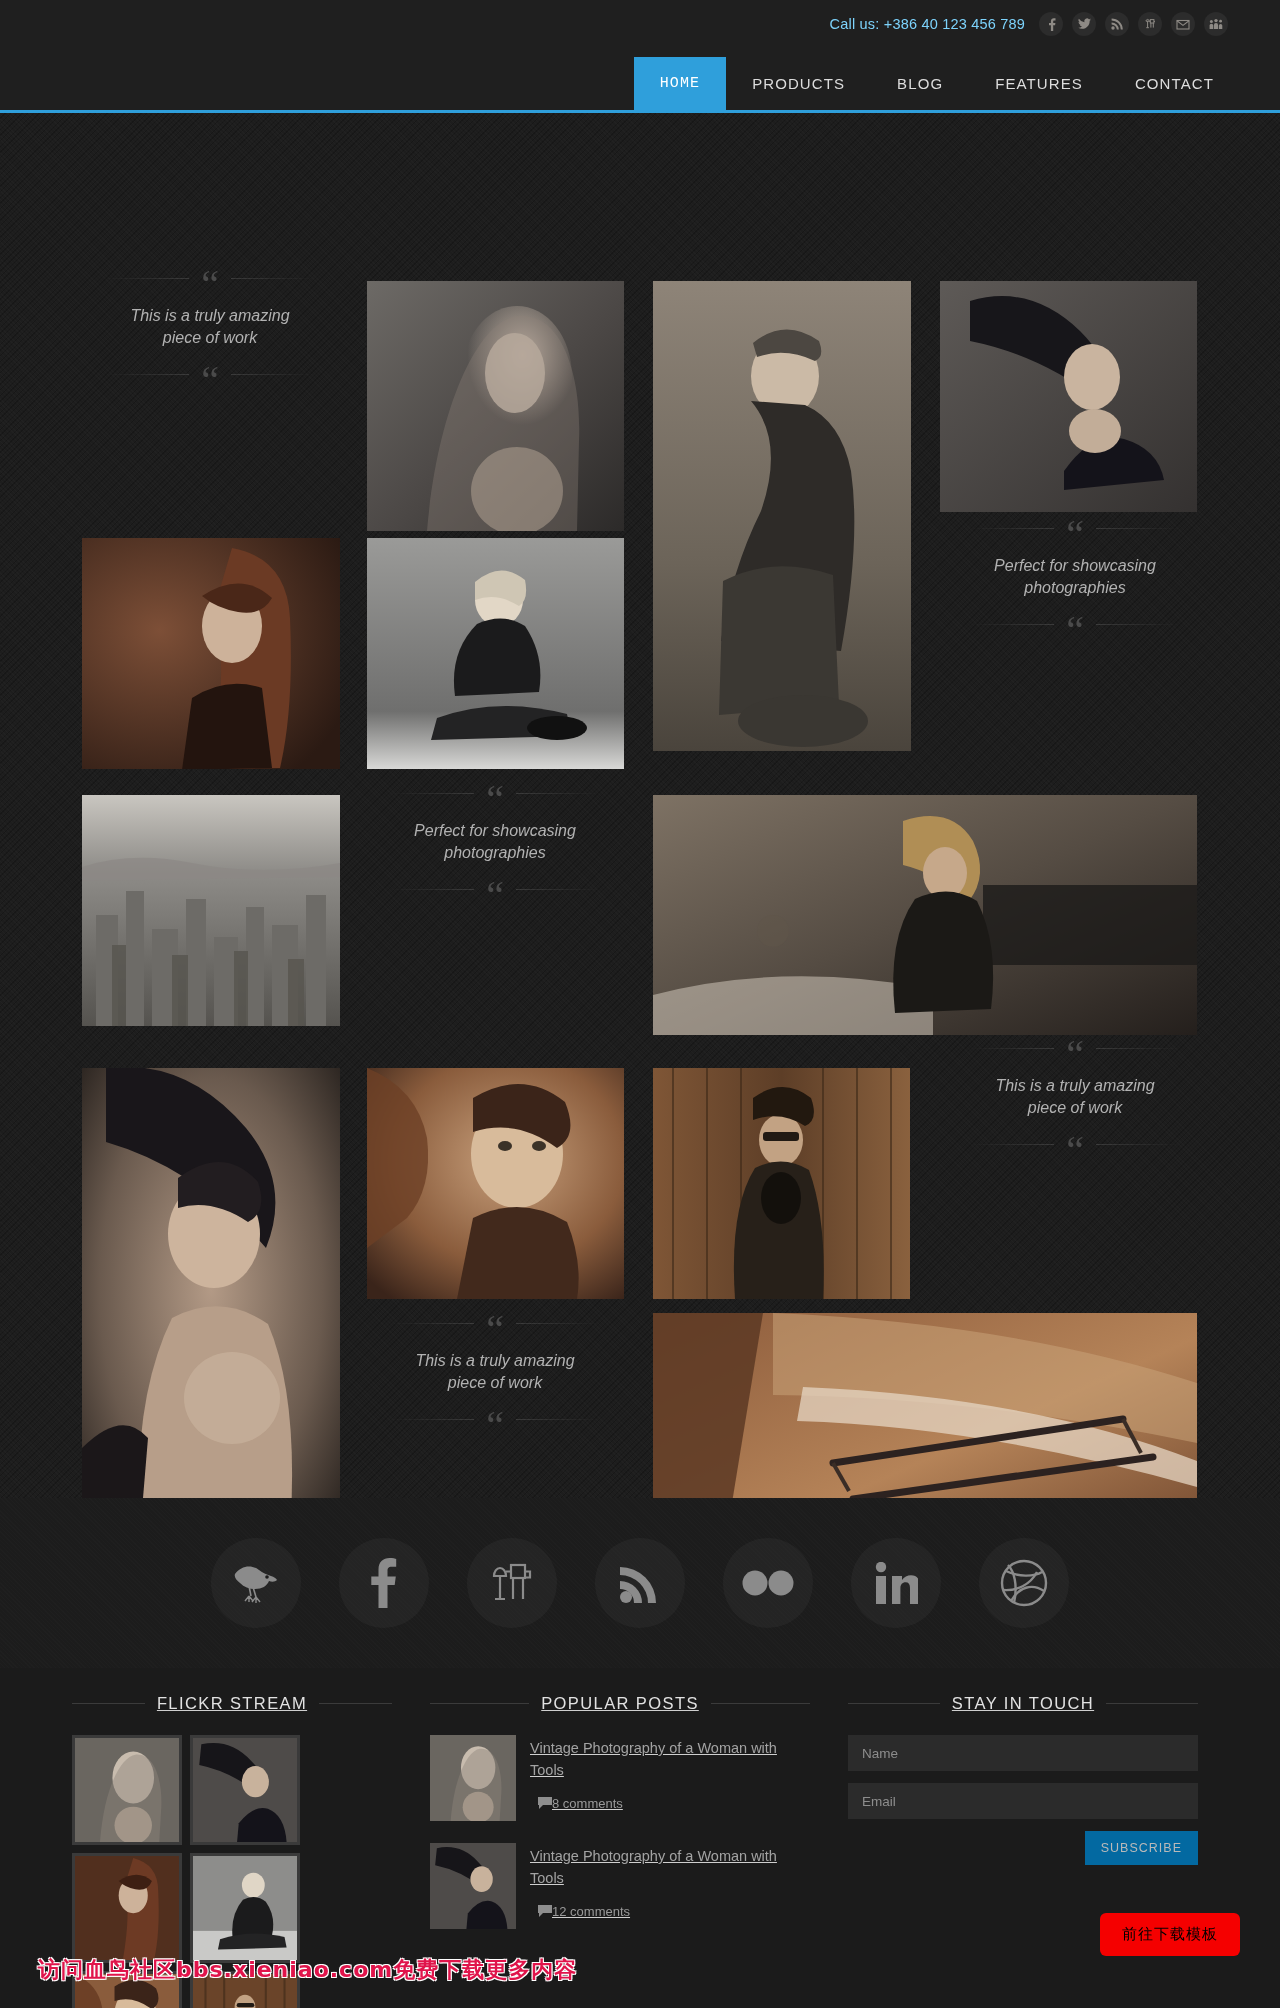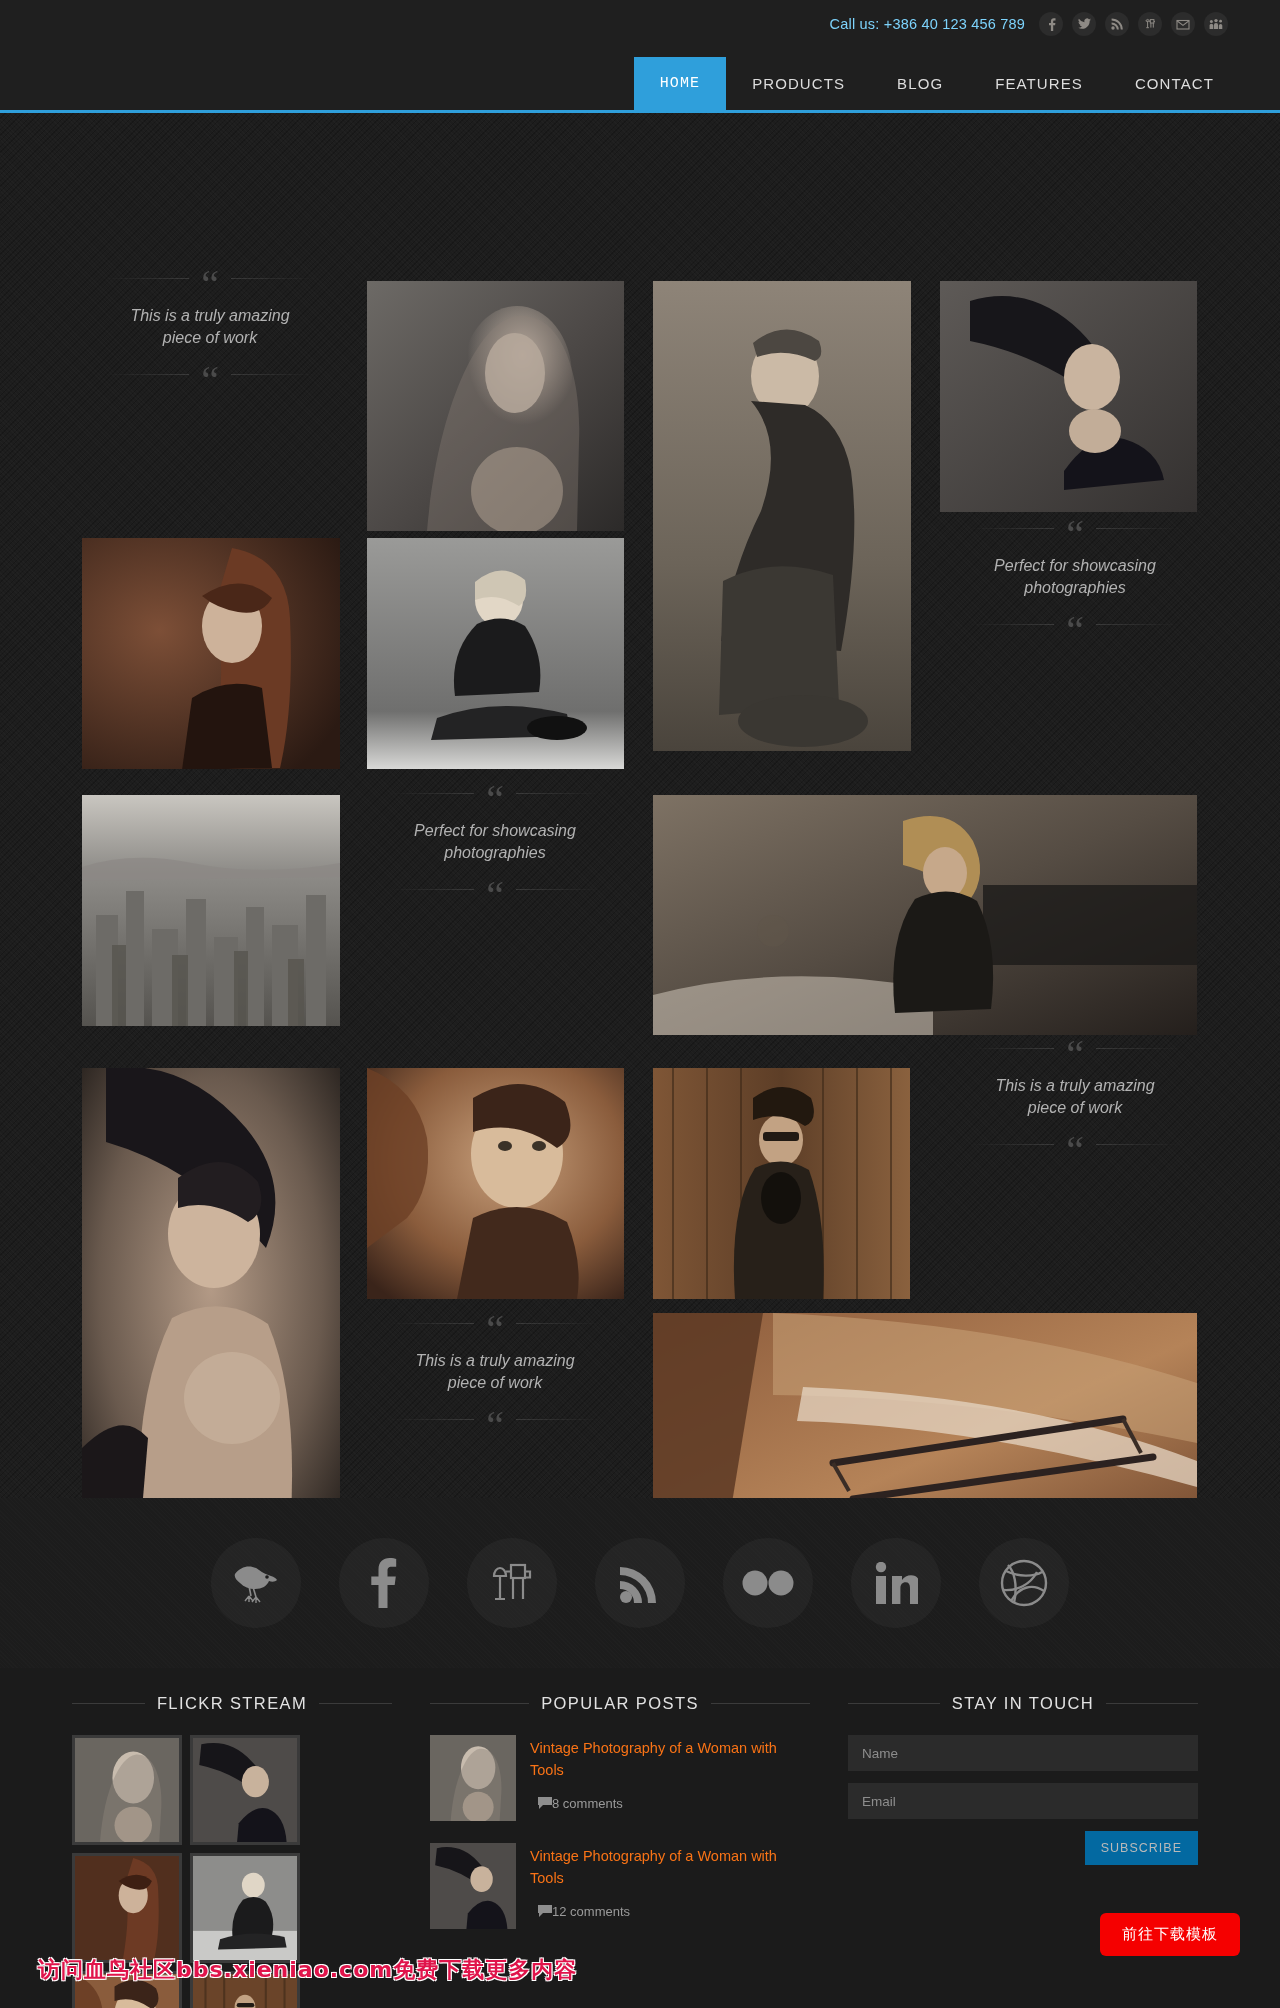--- a/index.html
+++ b/index.html
@@ -106,21 +106,21 @@
     color:#8b8b8b;
   }
 
   
   #footer {
     position:relative; width:1280px; height:340px;
     background:#1b1b1b;
     padding:26px 72px 0 72px;
     display:flex; gap:38px;
   }
-  .fcol { position:relative; }
+  .fcol { position:relative;text-decoration:underline; }
   .fcol.flickr  { width:320px; }
   .fcol.posts   { width:380px; }
   .fcol.touch   { width:350px; }
 
   .fhead {
     display:flex; align-items:center; justify-content:center;
     margin-bottom:22px;
   }
   .fhead .ln { flex:1; height:1px; background:rgba(255,255,255,.14); }
   .fhead .tt {
@@ -131,21 +131,21 @@
   .fgrid { display:flex; flex-wrap:wrap; gap:8px; width:auto; }
   .fthumb {
     width:110px; height:110px; padding:3px;
     background:#3a3a3a; overflow:hidden;
   }
   .fthumb .ph { width:100%; height:100%; }
 
   .post { display:flex; gap:14px; margin-bottom:22px; }
   .post .ph { width:86px; height:86px; flex:0 0 86px; }
   .post .pbody { flex:1; padding-top:2px; }
-  .post .ptitle { font-size:14.5px; line-height:1.55; color:#f97316; }
+  .post .ptitle { font-size:14.5px; line-height:1.55; color:#a3a3a3; }
   .post .pmeta {
     display:flex; align-items:center; 
     margin-top:14px; margin-left:8px;
     font-size:13px; color:#9a9a9a;
   }
 
   .field {
     width:100%; height:36px; margin-bottom:12px;
     background:#2b2b2b; border:0; outline:none;
     color:#9a9a9a; font-size:13.5px;
@@ -165,21 +165,21 @@
     position:absolute; left:38px; top:1955px;
     font-size:22px; font-weight:bold;
     color:#e0144b; letter-spacing:1px;
     text-shadow: -1px -1px 0 #fff, 1px -1px 0 #fff, -1px 1px 0 #fff, 1px 1px 0 #fff;
     white-space:nowrap;
     font-family:"DejaVu Sans", sans-serif;
     z-index:40;
   }
   #cta {
     position:absolute; right:40px; top:1913px;
-    background:#f50000; color:#ffffff; border:0; cursor:pointer;
+    background:#f50000; color:#000000; border:0; cursor:pointer;
     border-radius:6px; padding:12px 22px;
     font-size:15px; letter-spacing:1px;
     font-family:"DejaVu Sans", sans-serif;
     z-index:40;
   }
 </style>
 </head>
 <body>
 
 <div id="header">

